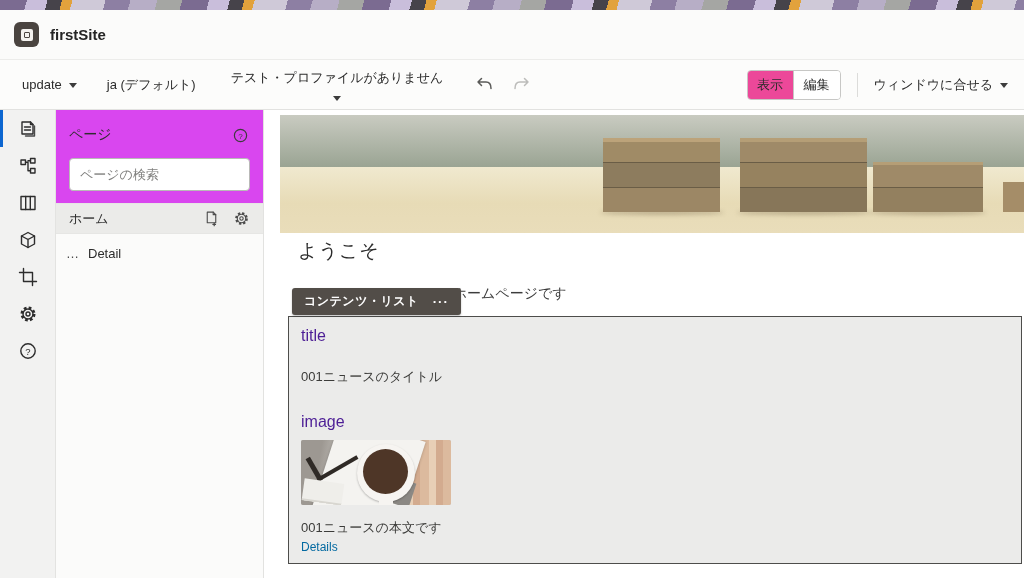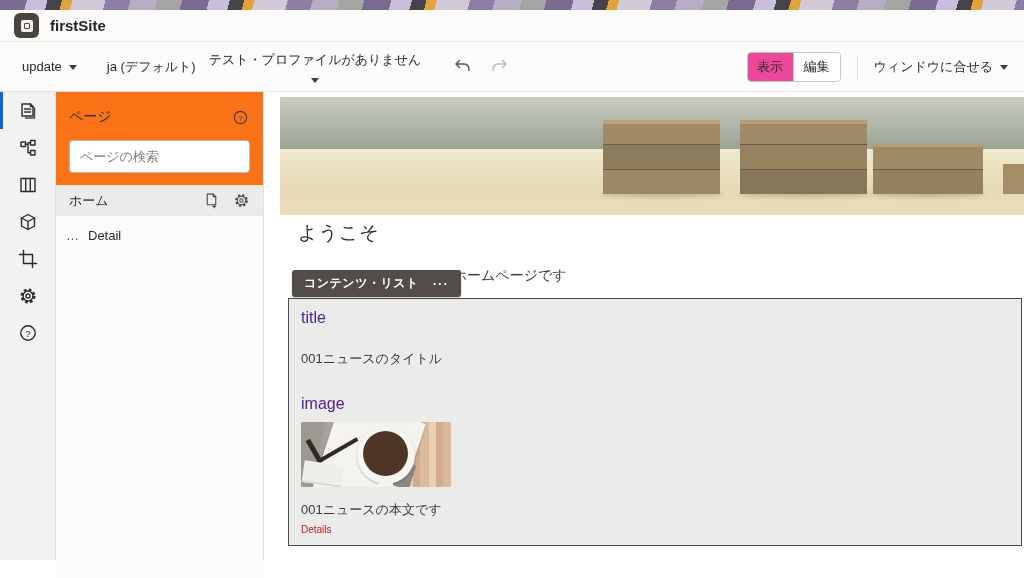--- a/index.html
+++ b/index.html
@@ -9,58 +9,58 @@
   
   .browser-strip { height:10px; width:100%;
     background:
       repeating-linear-gradient(105deg,
         #7b6b91 0 26px, #c9bedb 26px 46px, #46434a 46px 60px,
         #e2a23c 60px 70px, #cfc9d8 70px 102px, #8d7fa3 102px 126px,
         #b7aec6 126px 152px, #a5a6a3 152px 176px);
   }
 
   
-  .app-header { height:32px; background:#fbfbfa; display:flex; align-items:center;
+  .app-header { height:50px; background:#fbfbfa; display:flex; align-items:center;
     padding:0 14px; border-bottom:1px solid #ececea; }
   .site-icon { width:25px; height:25px; background:#4a4440; border-radius:6px;
     display:flex; align-items:center; justify-content:center; margin-right:11px; }
   .site-icon .inner { width:12px; height:12px; background:#f4f2ef; border-radius:2px;
     display:flex; align-items:center; justify-content:center; }
   .site-icon .mark { width:6px; height:6px; border:1.5px solid #4a4440; border-radius:1px; }
   .site-title { font-size:15px; font-weight:bold; color:#242424; }
 
   
   .toolbar { height:50px; background:#fcfcfb; border-bottom:1px solid #e2e2e0;
     display:flex; align-items:center; padding:0 16px 0 22px; font-size:13px; color:#2c2c2c; }
   .tb-item { display:flex; align-items:center; gap:7px; cursor:default; }
   .chev { width:0; height:0; border-left:4.5px solid transparent;
     border-right:4.5px solid transparent; border-top:5px solid #3c3c3c; margin-top:2px; }
   .tb-update { margin-right:30px; }
-  .tb-locale { margin-right:13px; }
+  .tb-locale { margin-right:35px; }
   .tb-profile { margin-right:32px;flex-direction:column; }
   .tb-undo, .tb-redo { margin-right:18px; display:flex; align-items:center; }
   .spacer { flex:1; }
   .segmented { display:flex; border:1px solid #c7c7c5; border-radius:4px; overflow:hidden; }
   .seg-btn { width:46px; height:28px; display:flex; align-items:center; justify-content:center;
     font-size:13px; color:#2c2c2c; background:#fff; }
   .seg-btn.selected { background:#ec4899; border-right:1px solid #c7c7c5; }
   .v-divider { width:1px; height:24px; background:#dcdcda; margin:0 16px; }
 
   
   .main { display:flex; height:468px; }
 
   
   .rail { width:56px; background:#f2f2f1; border-right:1px solid #e3e3e1; position:relative; }
   .rail-item { height:37px; display:flex; align-items:center; justify-content:center; position:relative; }
   .rail-item.active::before { content:""; position:absolute; left:0; top:0; bottom:0;
     width:3px; background:#0d66d0; }
   .rail svg { display:block; }
 
   
-  .panel { width:208px; background:#f97316; border-right:1px solid #e2e2e0; position:relative; }
+  .panel { width:208px; background:#d946ef; border-right:1px solid #e2e2e0; position:relative; }
   .panel-header { display:flex; align-items:center; justify-content:space-between;
     padding:16px 14px 0 13px; }
   .panel-title { font-size:14px; color:#2e2e2e; }
   .search-wrap { padding:14px 13px 12px 13px; }
   .search-input { width:100%; height:33px; border:1px solid #b9b9b7; border-radius:4px;
     background:#fff; font-size:13px; color:#2e2e2e; padding:0 10px;
     font-family:"Liberation Sans","DejaVu Sans",sans-serif; }
   .search-input::placeholder { color:#7e7e7c; }
   .tree-root { height:31px; background:#ebebe9; border-top:1px solid #e6e6e4;
     border-bottom:1px solid #e6e6e4; display:flex; align-items:center; padding:0 13px; }
@@ -96,21 +96,21 @@
 
   .component-box { position:absolute; left:24px; top:206px; width:734px; height:248px;
     background:#ebebea; border:1px solid #4d4d4b; padding:7px 12px; z-index:2; }
   .field-label { font-size:16px; color:#4c1d95; }
   .field-value { font-size:13px; color:#3b3b39; }
   .fl-title { margin-top:3px; }
   .fv-title { margin-top:23px; }
   .fl-image { margin-top:27px; }
   .fl-body  { margin-top:14px; }
   .fv-body  { margin-top:14px; }
-  .details-link { display:inline-block; font-size:10px; color:#b91c1c; text-decoration:none; }
+  .details-link { display:inline-block; font-size:12px; color:#0369a1; text-decoration:none; }
 
   
   .coffee { position:relative; width:150px; height:65px; margin-top:9px; border-radius:2px;
     overflow:hidden; background:#bdb8b2; }
   .coffee .wood { position:absolute; right:0; top:0; bottom:0; width:36%;
     background:repeating-linear-gradient(90deg,#dcba9e 0 9px,#e8cfb6 9px 16px,#d3ab8f 16px 23px); }
   .coffee .paper-dark { position:absolute; left:0; top:0; bottom:0; width:40%;
     background:linear-gradient(100deg,#9d9892 0 30%,#cfccc7 70%); }
   .coffee .mag { position:absolute; left:24px; top:-14px; width:88px; height:96px;
     background:#f4f3f0; transform:rotate(18deg); box-shadow:0 0 3px rgba(0,0,0,.25); }

